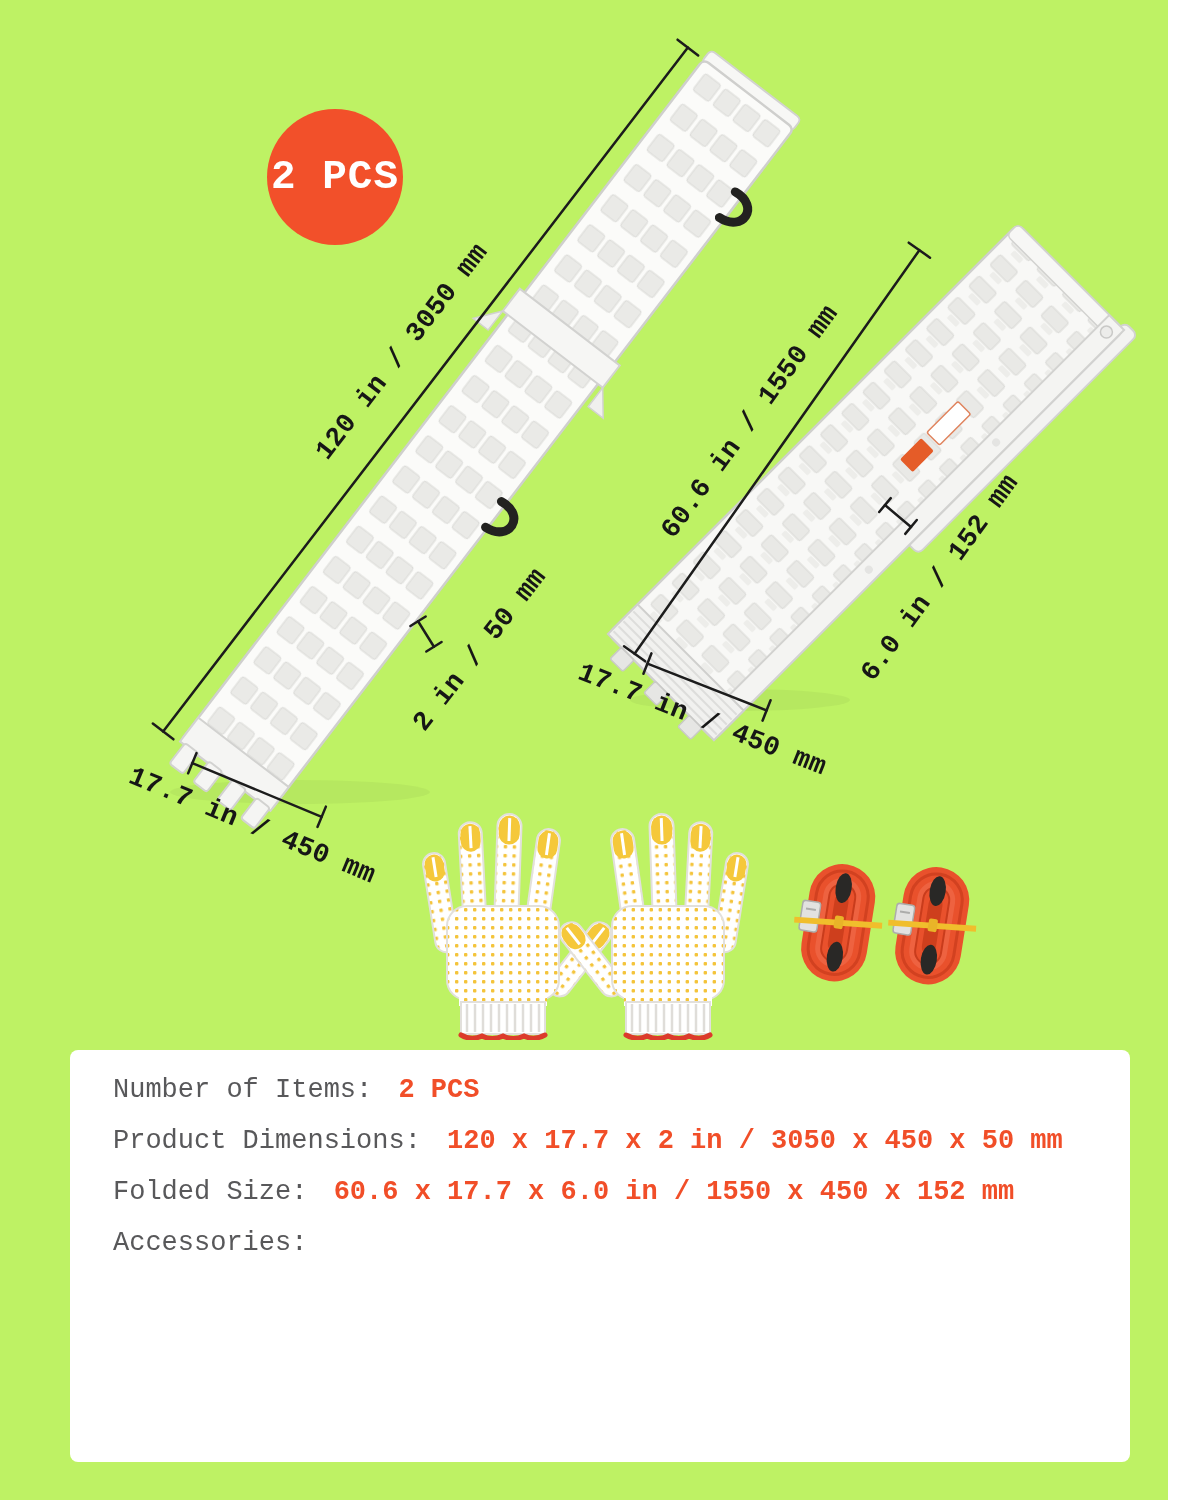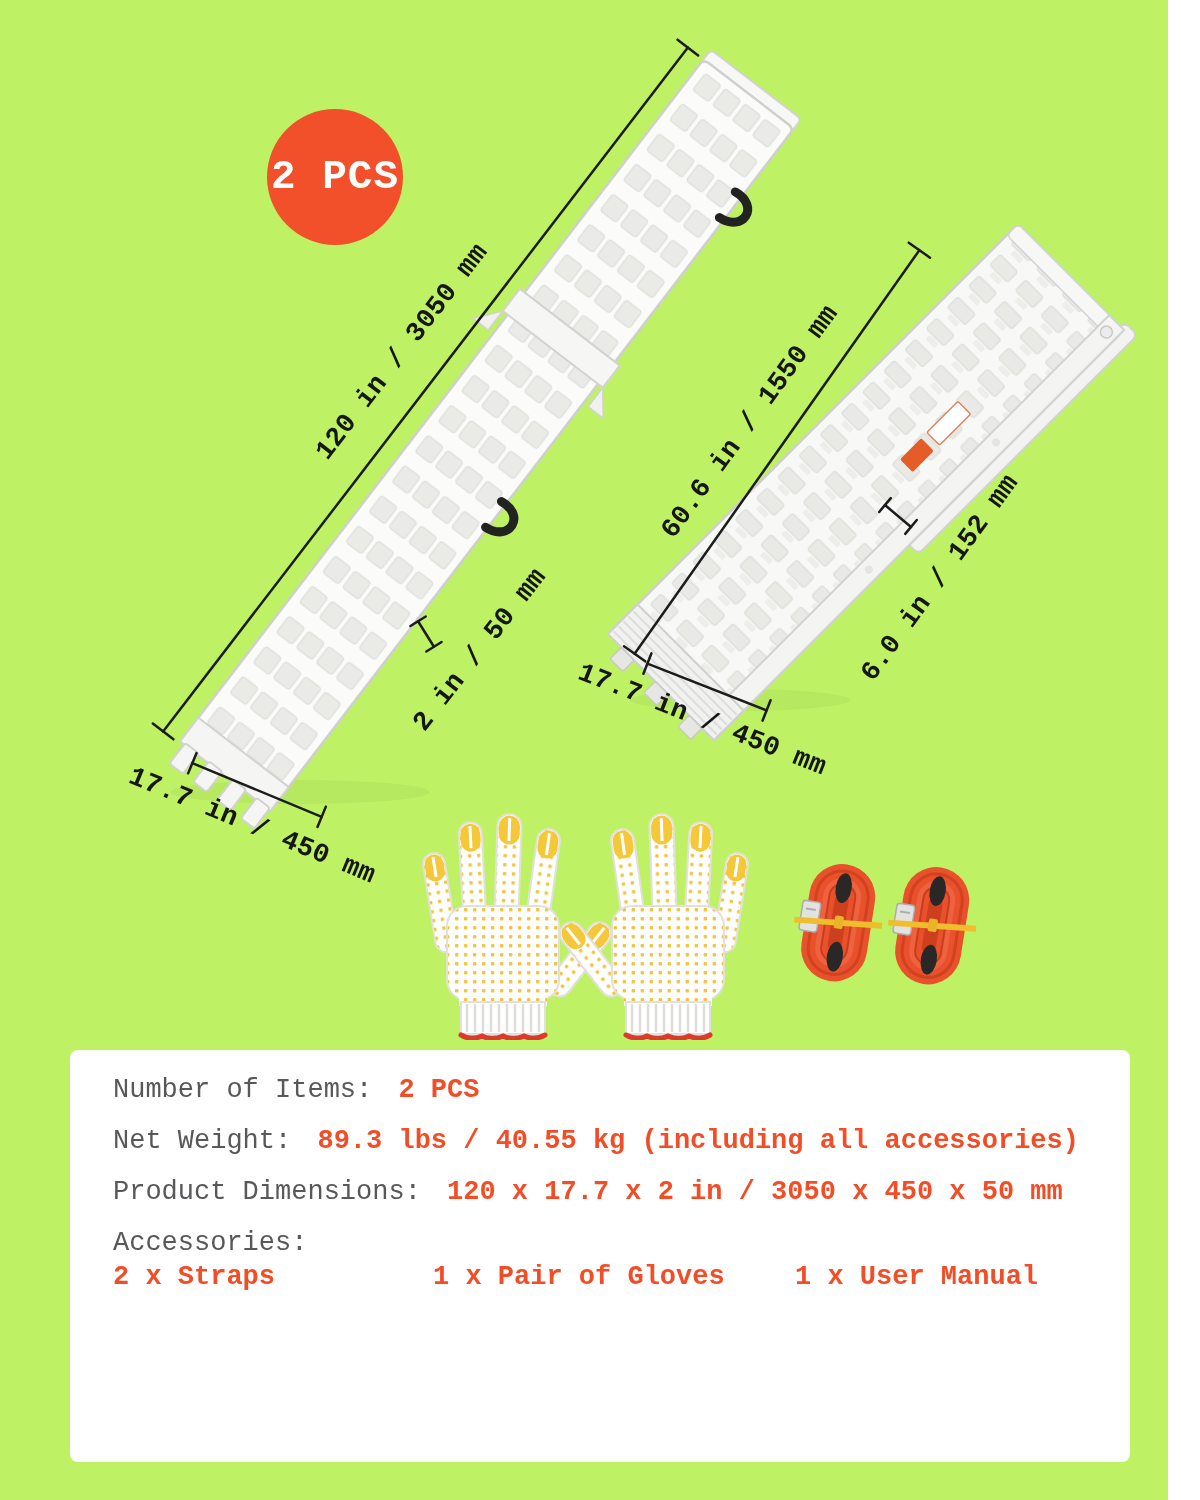--- a/index.html
+++ b/index.html
@@ -218,30 +218,25 @@
   <div class="dim-label" style="left:750px; top:422px; --r:-54deg">60.6 in / 1550 mm</div>
   <div class="dim-label" style="left:940px; top:578px; --r:-54deg">6.0 in / 152 mm</div>
   <div class="dim-label" style="left:702px; top:720px; --r:21.5deg">17.7 in / 450 mm</div>
 
   <div class="panel">
     <div class="spec-row">
       <span class="spec-label">Number of Items:</span>
       <span class="spec-value">2 PCS</span>
     </div>
     <div class="spec-row">
-      <span class="spec-label">Net Weight:</span>
-      <span class="spec-value">89.3 lbs / 40.55 kg (including all accessories)</span>
-    </div>
-    <div class="spec-row">
       <span class="spec-label">Product Dimensions:</span>
       <span class="spec-value">120 x 17.7 x 2 in / 3050 x 450 x 50 mm</span>
     </div>
+    <div class="spec-row">
+      <span class="spec-label">Folded Size:</span>
+      <span class="spec-value">60.6 x 17.7 x 6.0 in / 1550 x 450 x 152 mm</span>
+    </div>
     <div class="spec-row accessories">
       <span class="spec-label">Accessories:</span>
     </div>
-    <div class="acc-row">
-      <span class="acc-item c1">2 x Straps</span>
-      <span class="acc-item c2">1 x Pair of Gloves</span>
-      <span class="acc-item c3">1 x User Manual</span>
-    </div>
   </div>
 
 </div>
 
 </body></html>

